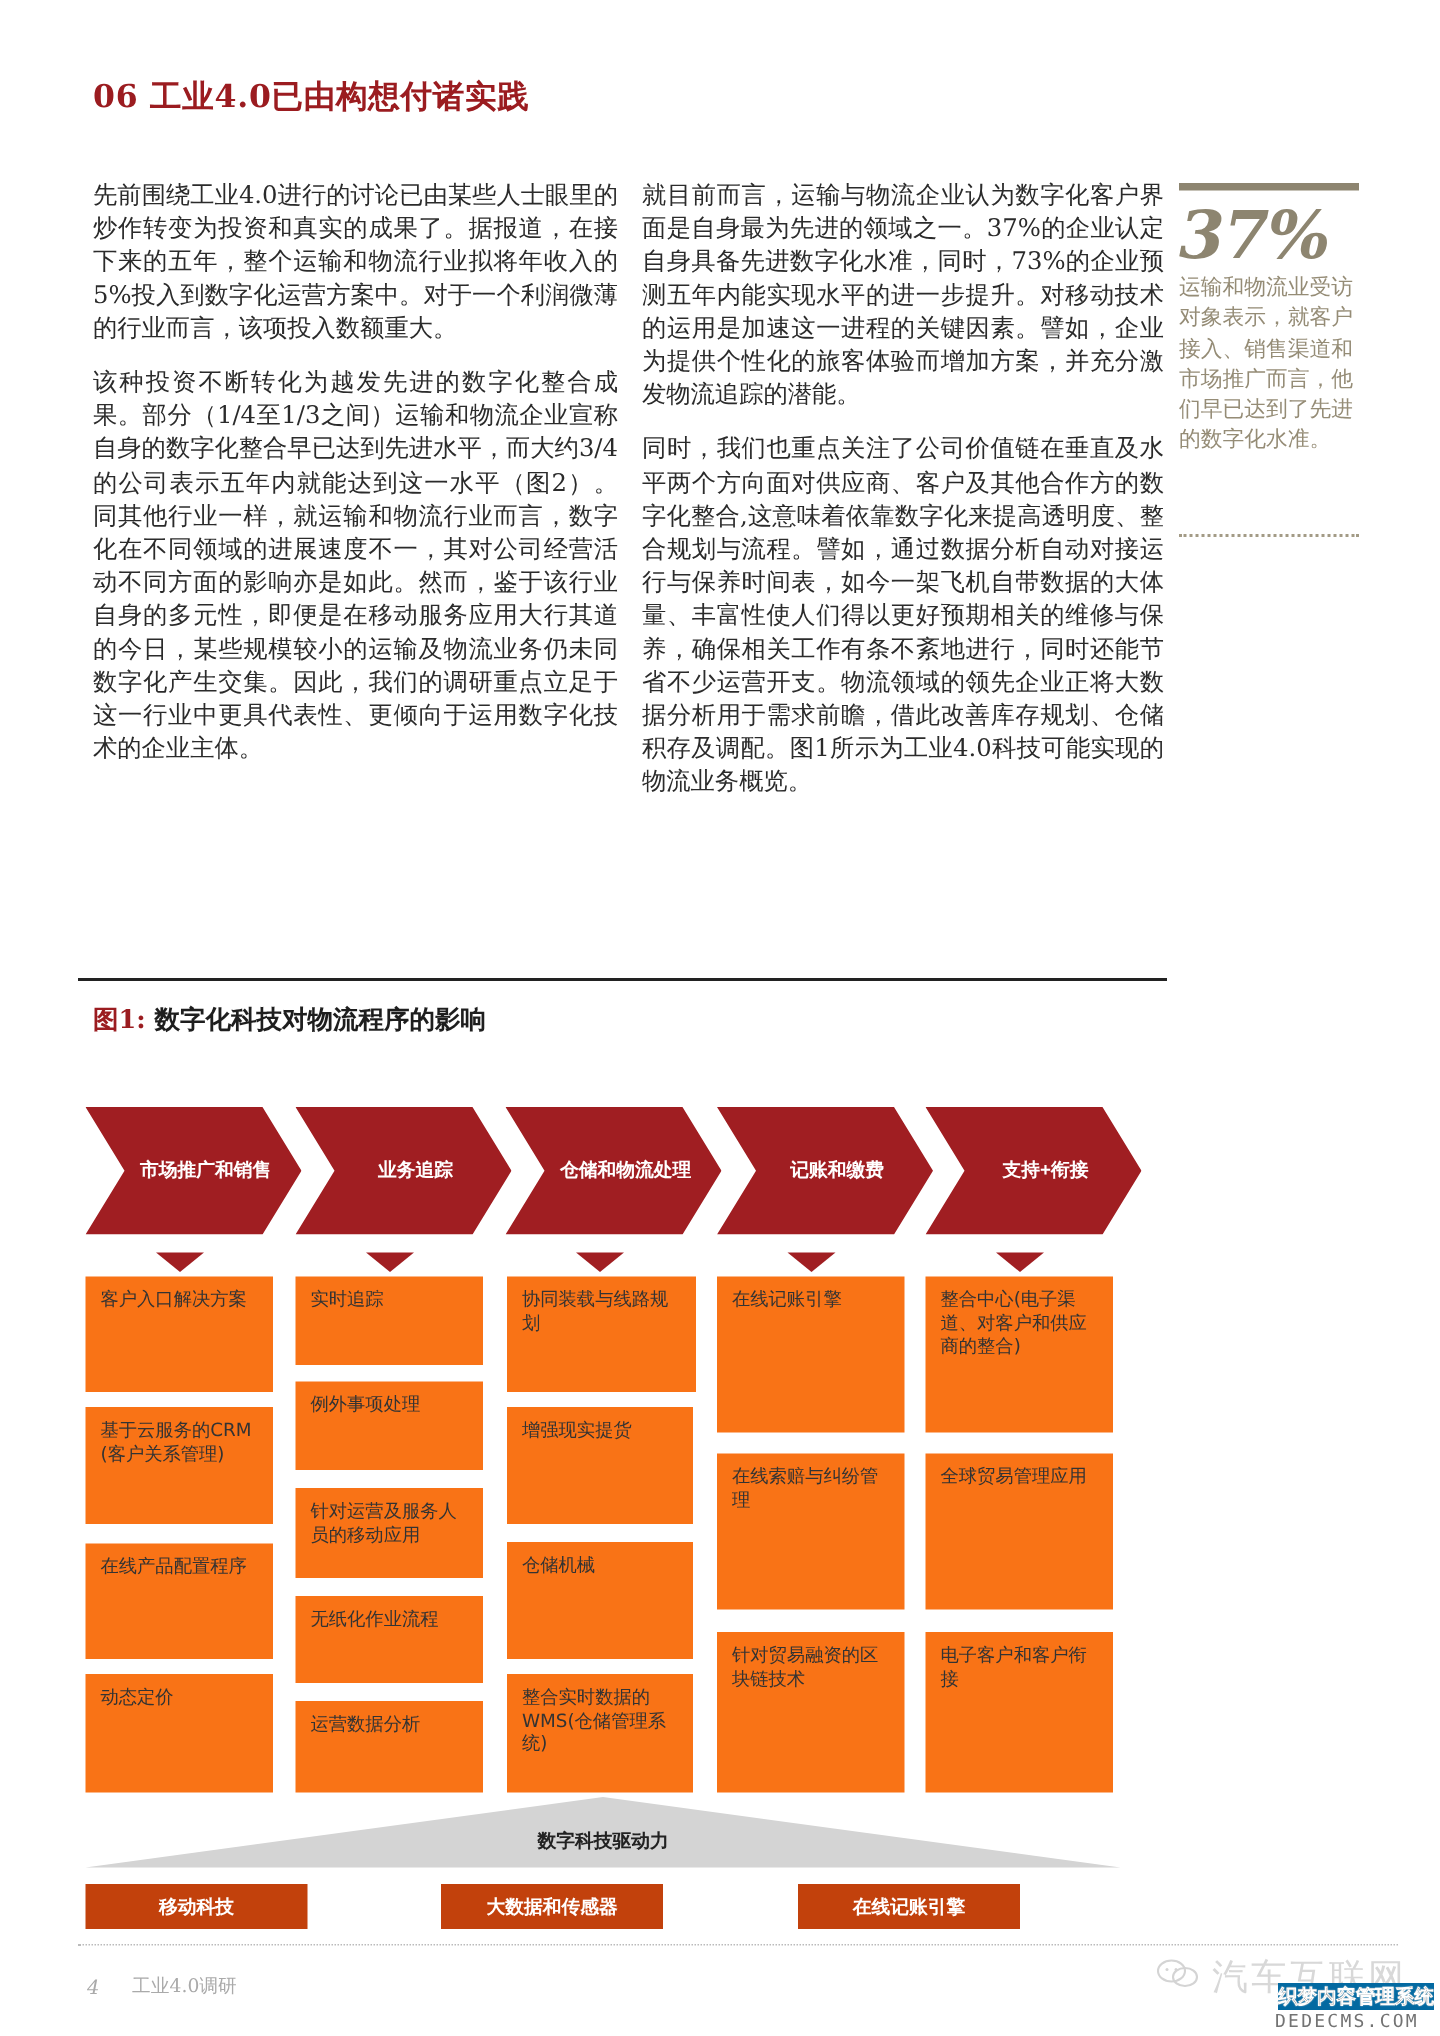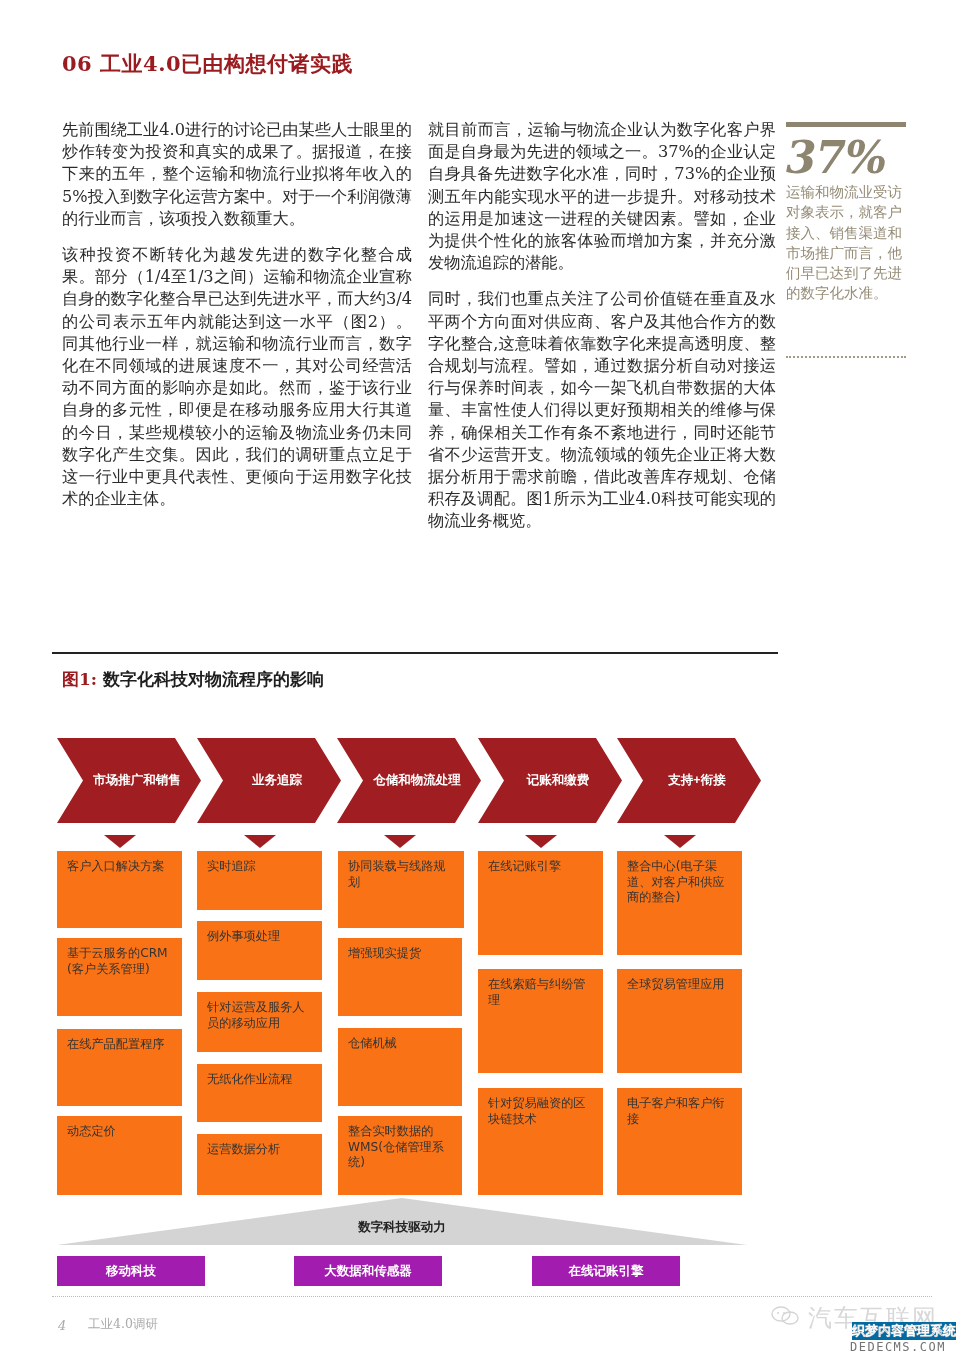--- a/index.html
+++ b/index.html
@@ -37,21 +37,21 @@
   .tri { position:absolute; top:835px; width:0; height:0; border-left:16px solid transparent; border-right:16px solid transparent;
          border-top:13px solid #a01e22; }
 
   .box { position:absolute; background:#f97316; font-size:12.2px; line-height:15.5px; color:#333;
          font-family:"DejaVu Sans","Liberation Sans",sans-serif; padding:8px 9px 0 10px; box-sizing:border-box; }
 
   .roof { left:57px; top:1198px; width:690px; height:50px; }
   .roof-label { left:57px; top:1219px; width:690px; text-align:center; font-size:12.5px; font-weight:bold; color:#222;
                 font-family:"DejaVu Sans","Liberation Sans",sans-serif; }
 
-  .base { position:absolute; top:1256px; height:30px; background:#a21caf; color:#fff; font-weight:bold; font-size:12.5px;
+  .base { position:absolute; top:1256px; height:30px; background:#c2410c; color:#fff; font-weight:bold; font-size:12.5px;
           display:flex; align-items:center; justify-content:center; font-family:"DejaVu Sans","Liberation Sans",sans-serif; }
 
   .bottom-dots { left:52px; top:1296px; width:880px; border-top:1px dotted #bbb; }
   .footer-num { left:58px; top:1318px; font-size:13px; font-style:italic; color:#aaa; }
   .footer-title { left:88px; top:1316px; font-size:12.5px; color:#aaa; }
 
   .wm1 { left:808px; top:1302px; font-size:24px; color:#d8d8d8; font-family:"DejaVu Sans","Liberation Sans",sans-serif; letter-spacing:2px; }
   .wm-icon { left:770px; top:1304px; width:30px; height:24px; }
   .wm2 { left:852px; top:1322px; font-size:13px; font-weight:bold; color:#111; background:#0369a1;
          font-family:"DejaVu Sans","Liberation Sans",sans-serif; -webkit-text-stroke:0.3px #fff; text-shadow:0 0 1px #fff; }

